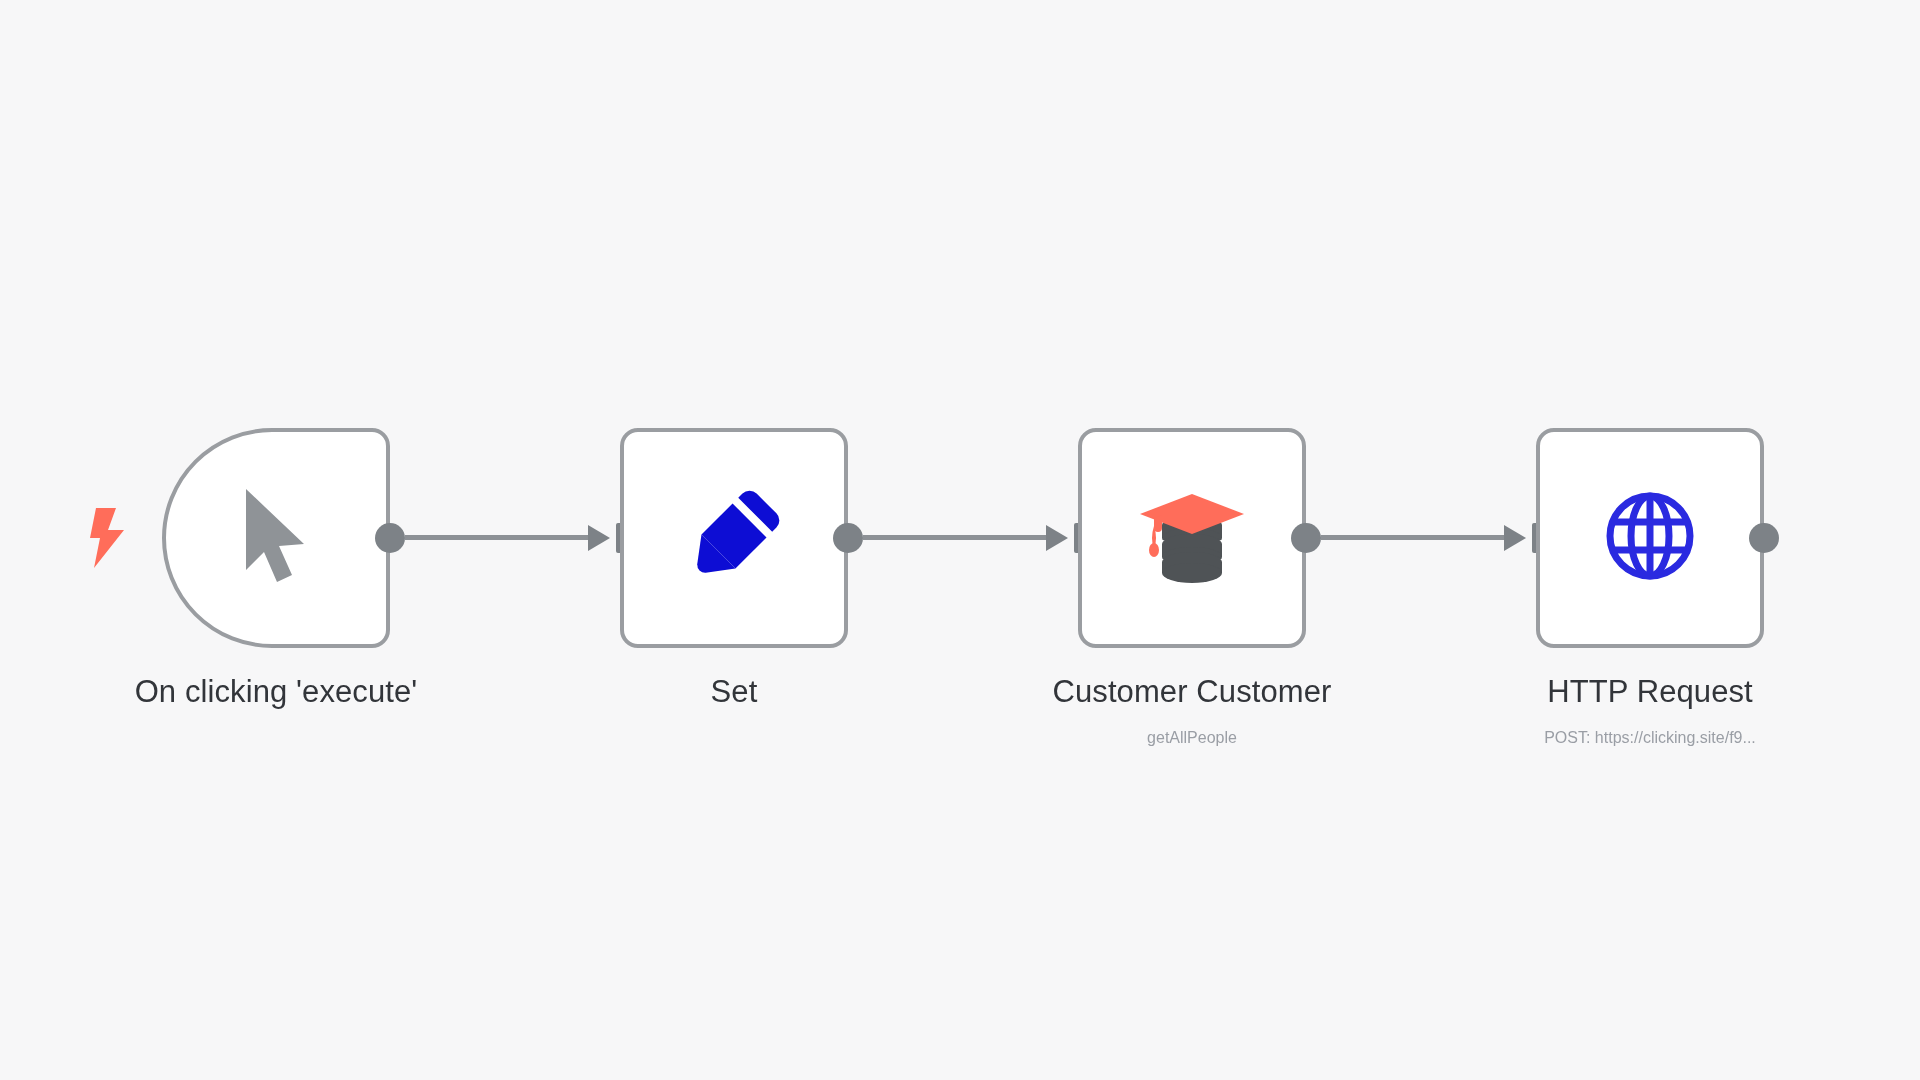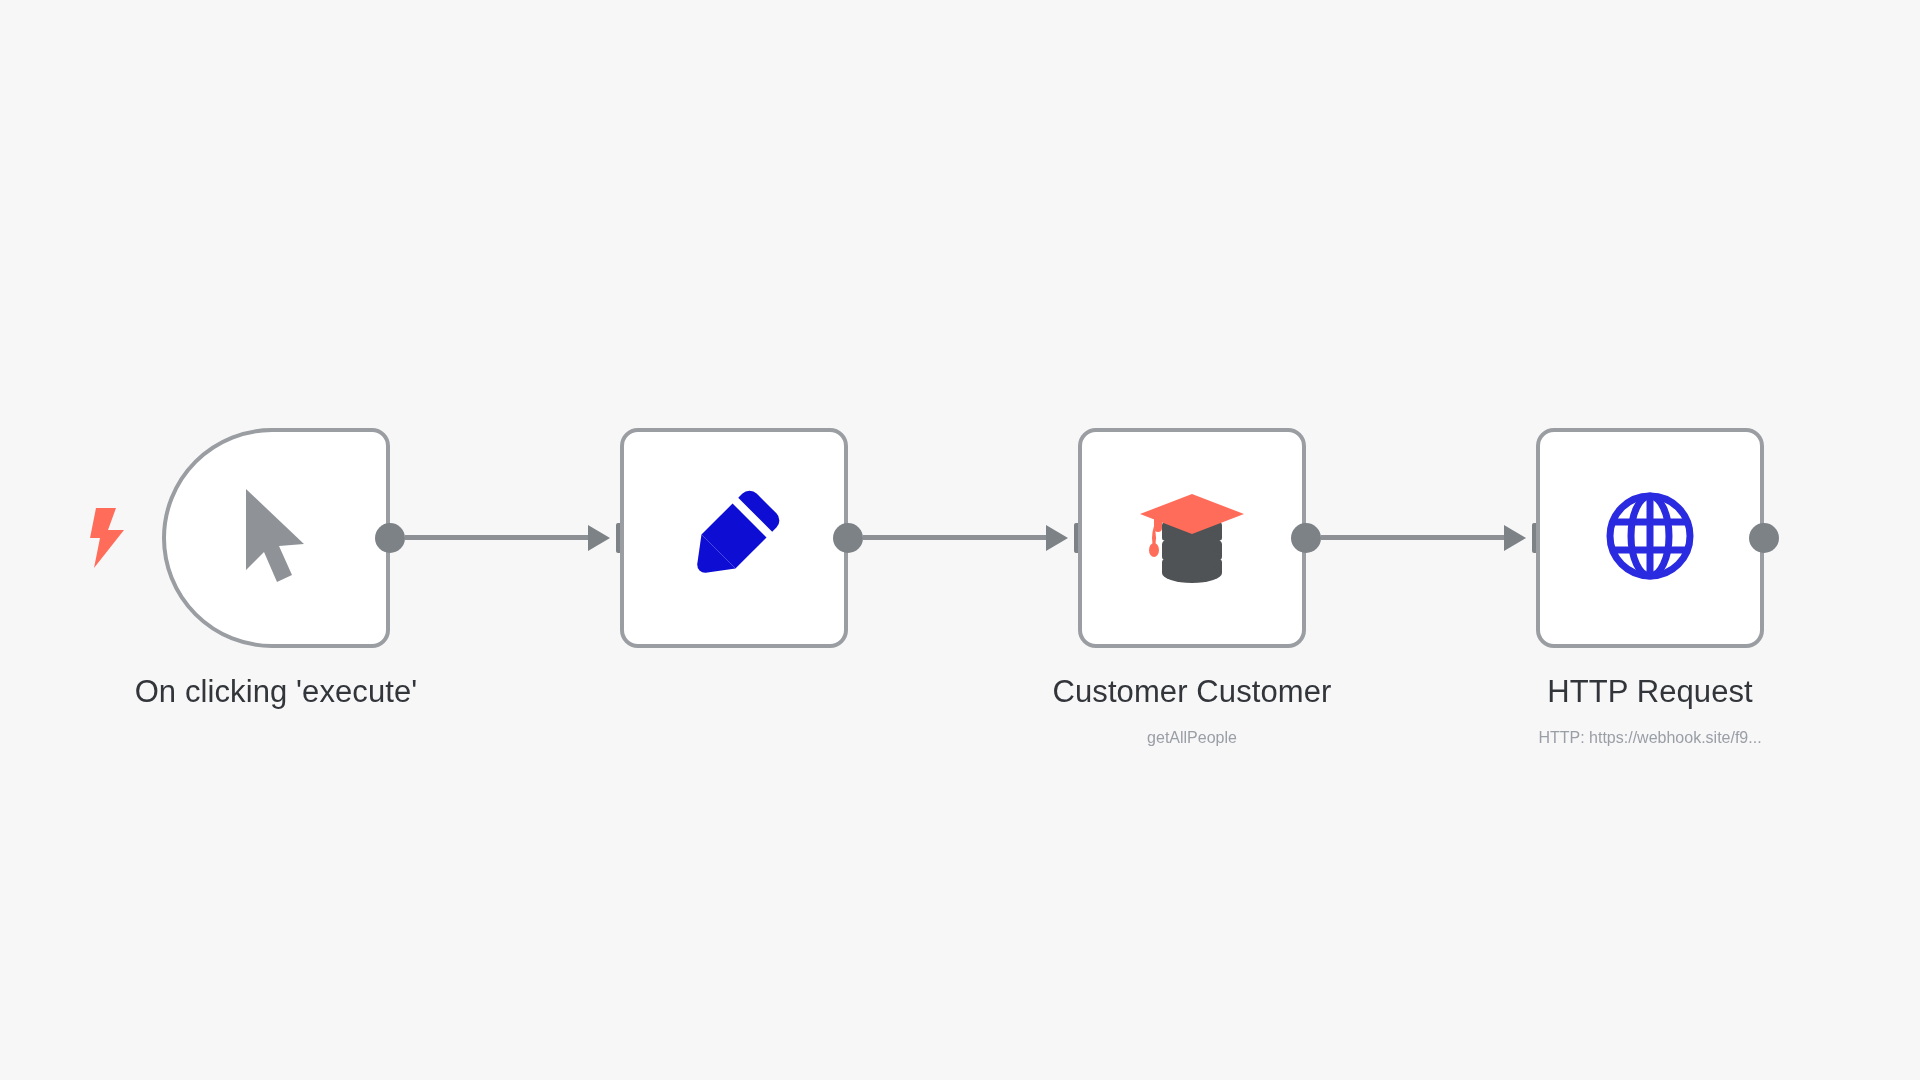--- a/index.html
+++ b/index.html
@@ -146,20 +146,21 @@
       <svg width="104" height="104" viewBox="0 0 104 104" aria-hidden="true">
         <g transform="rotate(45 52 52)">
           <path d="M38 6 h28 a10 10 0 0 1 10 10 v6 H28 v-6 a10 10 0 0 1 10 -10 Z" fill="#0d0dd4"></path>
           <rect x="28" y="30" width="48" height="44" fill="#0d0dd4"></rect>
           <path d="M28 74 H76 L58 98 a8 8 0 0 1 -12 0 Z" fill="#0d0dd4"></path>
         </g>
       </svg>
     </span>
   </div>
   <div class="out-dot" style="left:833px;"></div>
+  <div class="node-label" style="left:620px; top:672px; width:228px;">Set</div>
 
   <div class="link" style="left:863px; width:195px;"></div>
   <div class="in-port" style="left:1046px;">
     <span class="in-tri"></span>
     <span class="in-tab"></span>
   </div>
 
   <div class="node" style="left:1078px; top:428px;">
     <span class="node-icon">
       <svg width="112" height="104" viewBox="0 0 112 104" aria-hidden="true">
@@ -202,15 +203,15 @@
           <ellipse cx="50" cy="50" rx="19" ry="40"></ellipse>
           <line x1="11" y1="36" x2="89" y2="36"></line>
           <line x1="11" y1="64" x2="89" y2="64"></line>
           <line x1="50" y1="10" x2="50" y2="90"></line>
         </g>
       </svg>
     </span>
   </div>
   <div class="out-dot" style="left:1749px;"></div>
   <div class="node-label" style="left:1410px; top:672px; width:480px;">HTTP Request</div>
-  <div class="node-sublabel" style="left:1410px; top:721px; width:480px;">HTTP: https://webhook.site/f9...</div>
+  <div class="node-sublabel" style="left:1410px; top:721px; width:480px;">POST: https://clicking.site/f9...</div>
 
 </div>
 
 </body></html>

